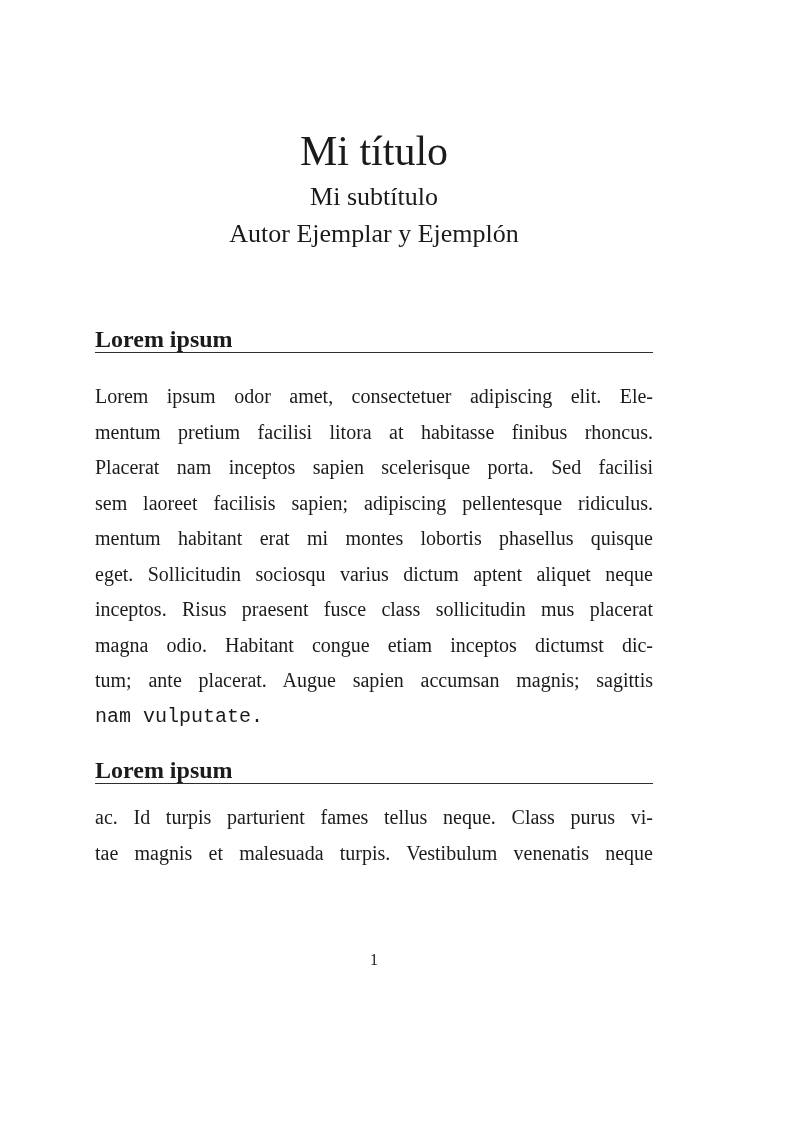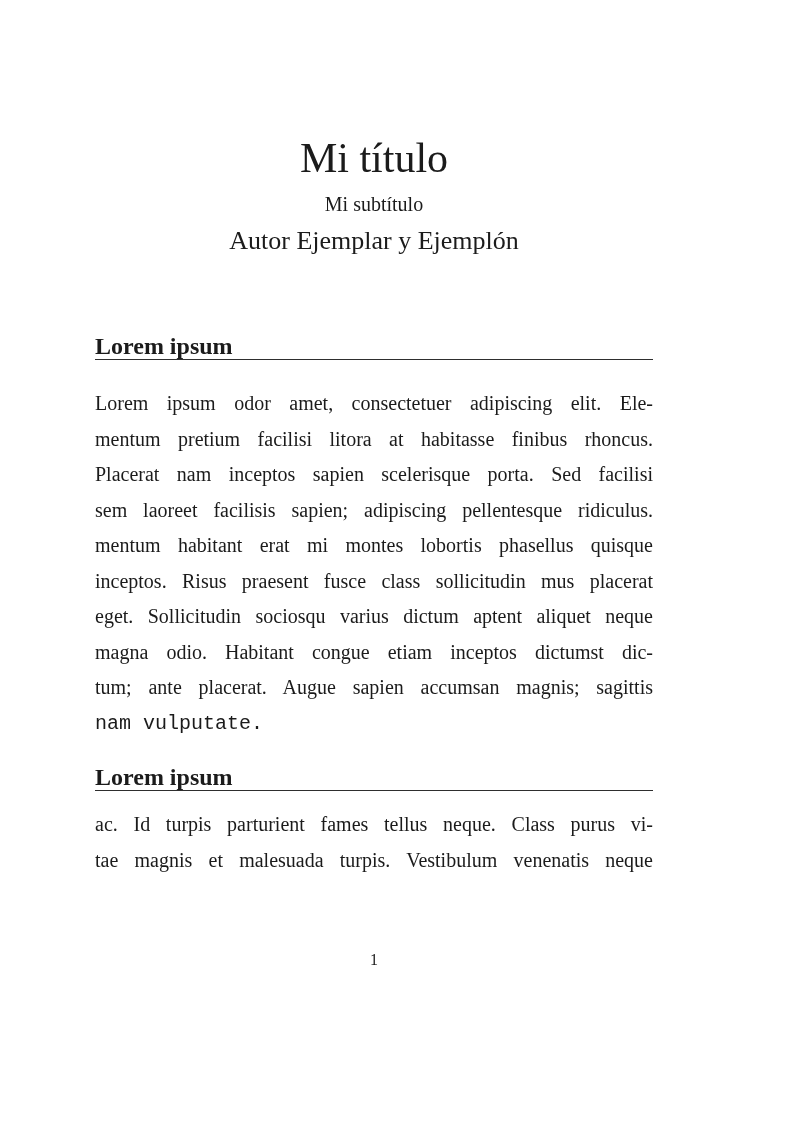--- a/index.html
+++ b/index.html
@@ -12,34 +12,34 @@
     width: 794px;
     height: 1127px;
     background: #ffffff;
     overflow: hidden;
     font-family: "Liberation Serif", "DejaVu Serif", serif;
     color: #1b1b1b;
   }
   .content {
     position: absolute;
     left: 95px;
-    top: 7px;
+    top: 0;
     width: 558px;
     padding-top: 125px;
     box-sizing: border-box;
   }
   .titleblock { text-align: center; }
   .doc-title {
     font-size: 42px;
     line-height: 52px;
     font-weight: 400;
   }
   .doc-subtitle {
     margin-top: 6px;
-    font-size: 20px;
+    font-size: 26px;
     line-height: 28px;
   }
   .doc-author {
     margin-top: 8px;
     font-size: 26px;
     line-height: 30px;
   }
   .sec-head {
     margin: 0;
     font-size: 24px;
@@ -87,22 +87,22 @@
     </header>
 
     <section>
       <h2 class="sec-head first"><span>Lorem ipsum</span></h2>
       <div class="para">
         <div class="pl j">Lorem ipsum odor amet, consectetuer adipiscing elit. Ele-</div>
         <div class="pl j">mentum pretium facilisi litora at habitasse finibus rhoncus.</div>
         <div class="pl j">Placerat nam inceptos sapien scelerisque porta. Sed facilisi</div>
         <div class="pl j">sem laoreet facilisis sapien; adipiscing pellentesque ridiculus.</div>
         <div class="pl j">mentum habitant erat mi montes lobortis phasellus quisque</div>
+        <div class="pl j">eget. Sollicitudin sociosqu varius dictum aptent aliquet neque</div>
         <div class="pl j">inceptos. Risus praesent fusce class sollicitudin mus placerat</div>
-        <div class="pl j">eget. Sollicitudin sociosqu varius dictum aptent aliquet neque</div>
         <div class="pl j">magna odio. Habitant congue etiam inceptos dictumst dic-</div>
         <div class="pl j">tum; ante placerat. Augue sapien accumsan magnis; sagittis</div>
         <div class="pl l">nam vulputate.</div>
       </div>
     </section>
 
     <section>
       <h2 class="sec-head second"><span>Lorem ipsum</span></h2>
       <div class="para second">
         <div class="pl j">ac. Id turpis parturient fames tellus neque. Class purus vi-</div>

